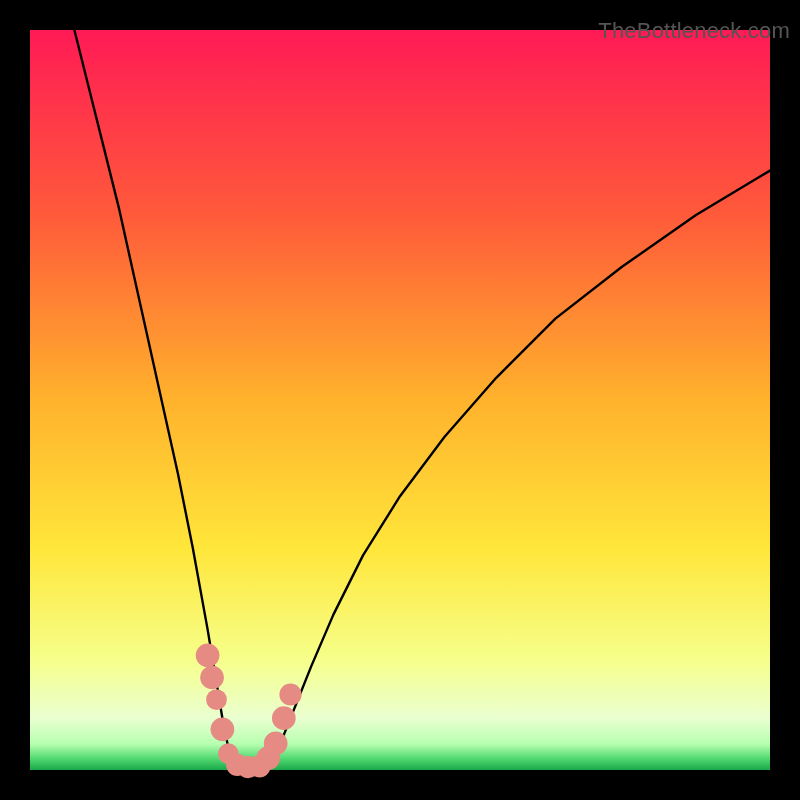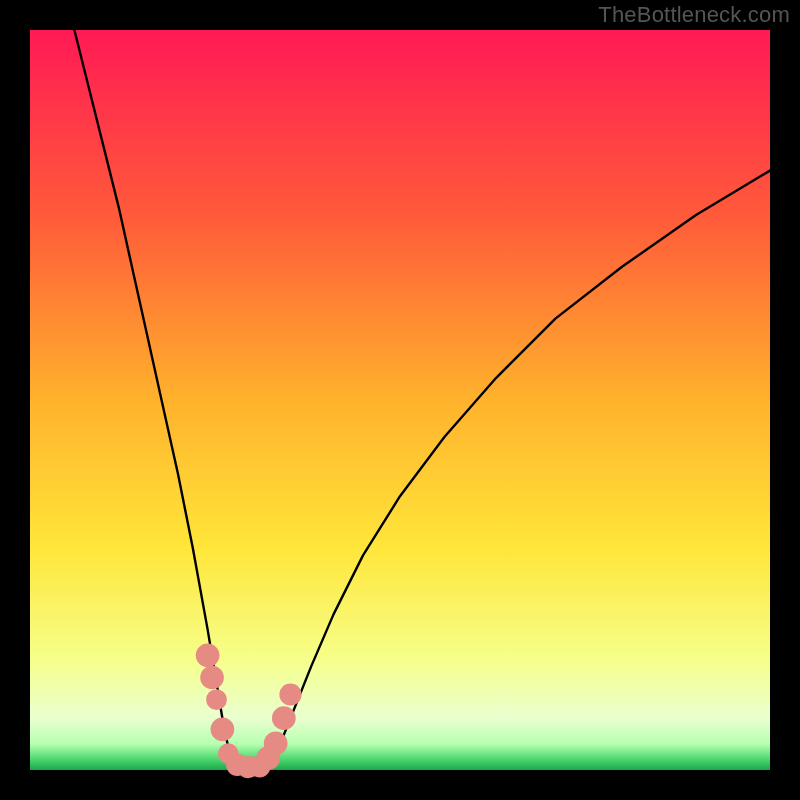--- a/index.html
+++ b/index.html
@@ -14,21 +14,21 @@
   .canvas-wrap {
     position: relative;
     width: 800px;
     height: 800px;
   }
   svg {
     display: block;
   }
   .watermark {
     position: absolute;
-    top: 2px;
+    top: 18px;
     right: 10px;
     color: #555;
     font-size: 22px;
     font-weight: 400;
     letter-spacing: 0.2px;
     pointer-events: none;
   }
 </style>
 </head>
 <body>

